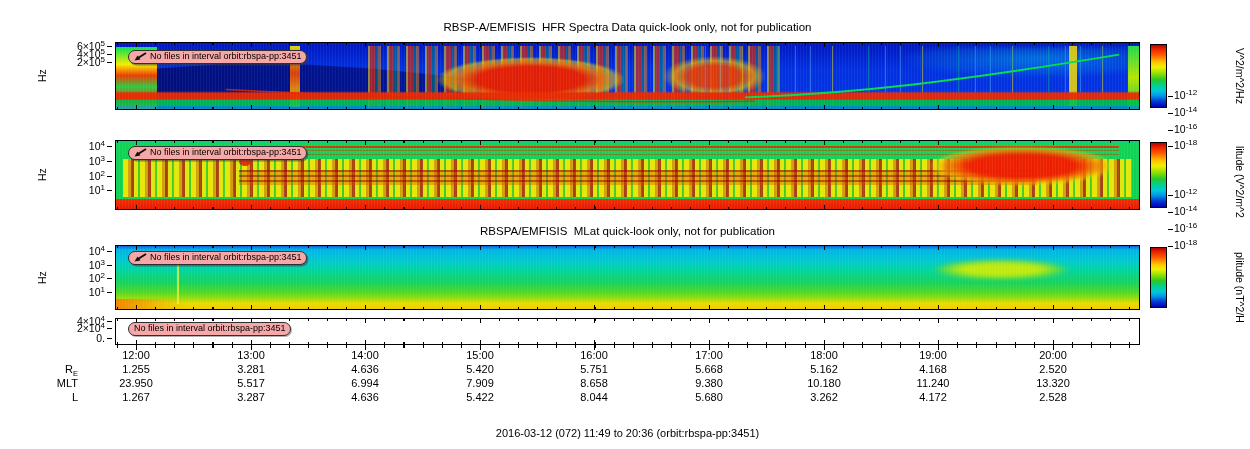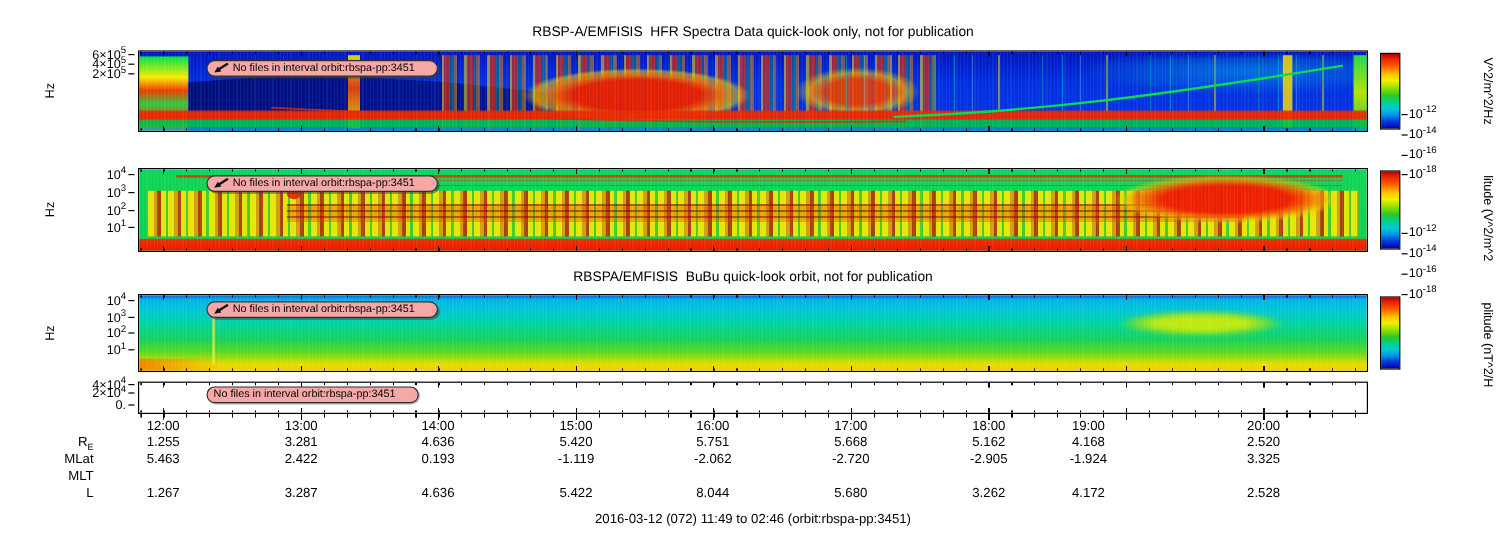--- a/index.html
+++ b/index.html
@@ -81,22 +81,22 @@
   .xticks{position:absolute;left:115px;top:345px;width:1025px;height:5px;
     background-image:
       repeating-linear-gradient(90deg,#000 0 1px,transparent 1px 114.6px),
       repeating-linear-gradient(90deg,#000 0 1px,transparent 1px 19.1px);
     background-size:100% 5px,100% 3px;
     background-position:21px 0,1.9px 0;background-repeat:no-repeat;}
 
   
   .badge{position:absolute;top:5px;left:12px;display:flex;align-items:center;gap:3px;
     background:#f6a8a8;border:1px solid #303030;border-radius:7px;
-    padding:0 18px 1px 5px;font-size:9px;line-height:11px;white-space:nowrap;
-    box-shadow:1.5px 1.5px 0 rgba(60,60,60,.55);margin-left:44px;}
+    padding:0 4px 1px 5px;font-size:9px;line-height:11px;white-space:nowrap;
+    box-shadow:1.5px 1.5px 0 rgba(60,60,60,.55);}
   #p1 .badge{top:7px;}
   #p4 .badge{top:3px;box-shadow:1px 1px 0 rgba(60,60,60,.4);}
 
   
   .ylabs{position:absolute;left:30px;width:82px;}
   #yl1{top:42px;height:68px;} #yl2{top:140px;height:70px;}
   #yl3{top:245px;height:65px;} #yl4{top:318px;height:27px;}
   .yl{position:absolute;right:0;transform:translateY(-50%);font-size:10.5px;white-space:nowrap;}
   .yl::after{content:"";display:inline-block;width:5px;height:1px;background:#000;margin-left:2px;vertical-align:3px;}
   .yl-p1 span.yl:nth-of-type(1){top:6%;}  .yl-p1 span.yl:nth-of-type(2){top:18%;text-align:right;} .yl-p1 span.yl:nth-of-type(3){top:30%;}
@@ -123,37 +123,37 @@
 
   .unit{position:absolute;left:1230px;width:16px;font-size:10.5px;
     writing-mode:vertical-rl;white-space:nowrap;text-align:center;}
   #u1{top:42px;height:68px;} #u2{top:134px;height:95px;} #u3{top:240px;height:95px;}
 
   
   .cells span{position:absolute;width:116px;text-align:center;}
   .cells span:nth-of-type(1){left:-37px;} .cells span:nth-of-type(2){left:78px;}
   .cells span:nth-of-type(3){left:192px;} .cells span:nth-of-type(4){left:307px;}
   .cells span:nth-of-type(5){left:421px;} .cells span:nth-of-type(6){left:536px;}
-  .cells span:nth-of-type(7){left:651px;} .cells span:nth-of-type(8){left:734px;}
+  .cells span:nth-of-type(7){left:651px;} .cells span:nth-of-type(8){left:760px;}
   .cells span:nth-of-type(9){left:880px;}
   .timerow{position:absolute;left:115px;top:349px;width:1025px;height:13px;font-size:11px;}
   .eph{position:absolute;left:0;top:363px;width:1250px;font-size:11px;}
   .erow{position:relative;height:14px;padding-left:45px;}
   .rlabel{position:absolute;left:0;width:78px;text-align:right;}
   .rcells{position:absolute;left:115px;top:0;width:1025px;height:14px;}
 
   .footer{position:absolute;left:115px;top:427px;width:1025px;text-align:center;font-size:11px;}
 </style>
 </head>
 <body>
 
 <div id="fig">
 
   <div class="ptitle" id="t1">RBSP-A/EMFISIS  HFR Spectra Data quick-look only, not for publication</div>
-  <div class="ptitle" id="t3">RBSPA/EMFISIS  BuBu quick-look orbit, not for publication</div>
+  <div class="ptitle" id="t3">RBSPA/EMFISIS  MLat quick-look only, not for publication</div>
 
   <div class="ylabs yl-p1" id="yl1">
 
   <span class="yl"><span>6×10</span><sup>5</sup></span>
       <span class="yl"><span>4×10</span><sup>5</sup></span>
       <span class="yl"><span>2×10</span><sup>5</sup></span>
     </div>
   <div class="ylabs yl-log" id="yl2">
 
   <span class="yl"><span>10</span><sup>4</sup></span>
@@ -297,52 +297,49 @@
           <span>4.636</span>
           <span>5.420</span>
           <span>5.751</span>
           <span>5.668</span>
           <span>5.162</span>
           <span>4.168</span>
           <span>2.520</span>
         </span>
       </div>
 
-      <div class="erow">
-        <span class="rlabel"><span>MLat</span><sub></sub></span>
-        <span class="rcells cells">
-
-        <span>5.463</span>
-          <span>2.422</span>
-          <span>0.193</span>
-          <span>-1.119</span>
-          <span>-2.062</span>
-          <span>-2.720</span>
-          <span>-2.905</span>
-          <span>-1.924</span>
-          <span>3.325</span>
-        </span>
-      </div>
 
       <div class="erow">
         <span class="rlabel"><span>MLT</span><sub></sub></span>
+        <span class="rcells cells">
+
+        <span>23.950</span>
+          <span>5.517</span>
+          <span>6.994</span>
+          <span>7.909</span>
+          <span>8.658</span>
+          <span>9.380</span>
+          <span>10.180</span>
+          <span>11.240</span>
+          <span>13.320</span>
+        </span>
       </div>
 
       <div class="erow">
         <span class="rlabel"><span>L</span><sub></sub></span>
         <span class="rcells cells">
 
         <span>1.267</span>
           <span>3.287</span>
           <span>4.636</span>
           <span>5.422</span>
           <span>8.044</span>
           <span>5.680</span>
           <span>3.262</span>
           <span>4.172</span>
           <span>2.528</span>
         </span>
       </div>
     </div>
 
-  <div class="footer">2016-03-12 (072) 11:49 to 02:46 (orbit:rbspa-pp:3451)</div>
+  <div class="footer">2016-03-12 (072) 11:49 to 20:36 (orbit:rbspa-pp:3451)</div>
 
 </div>
 
 </body></html>

